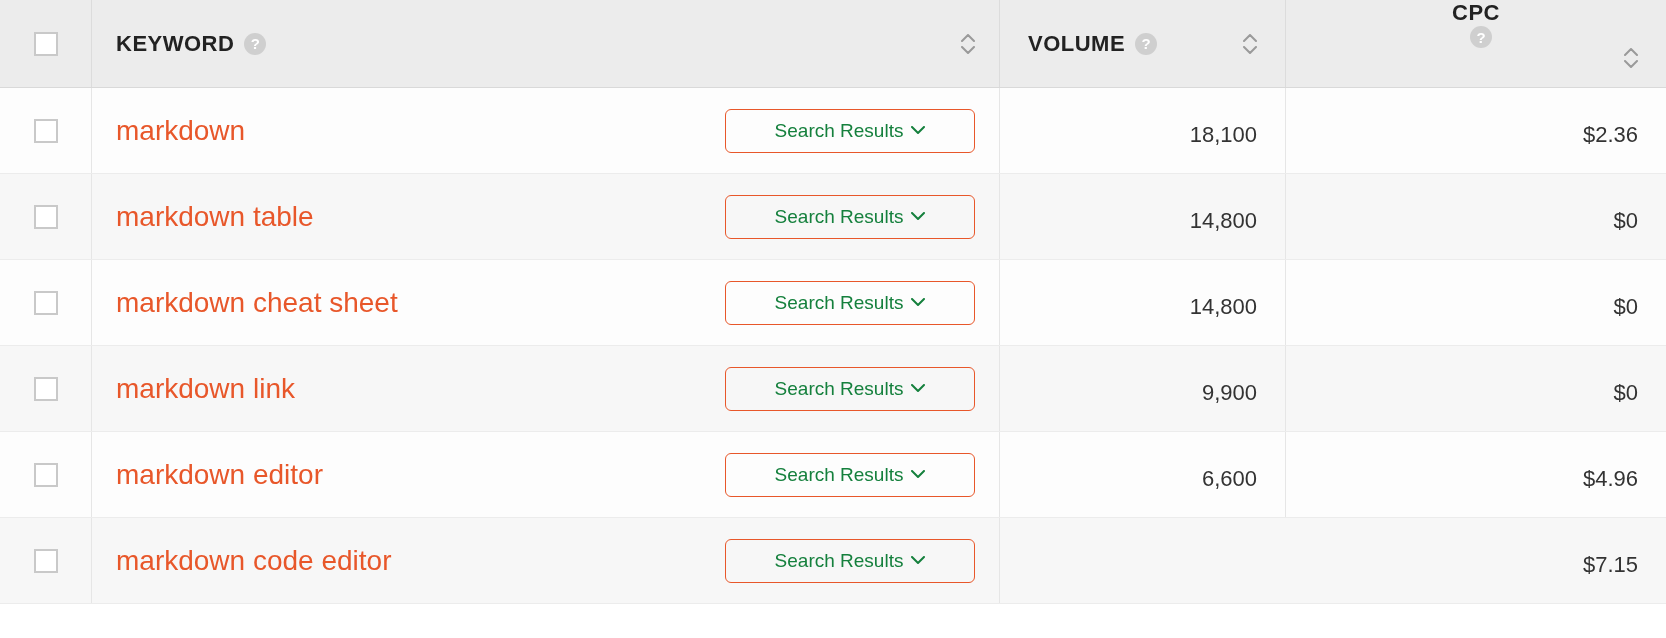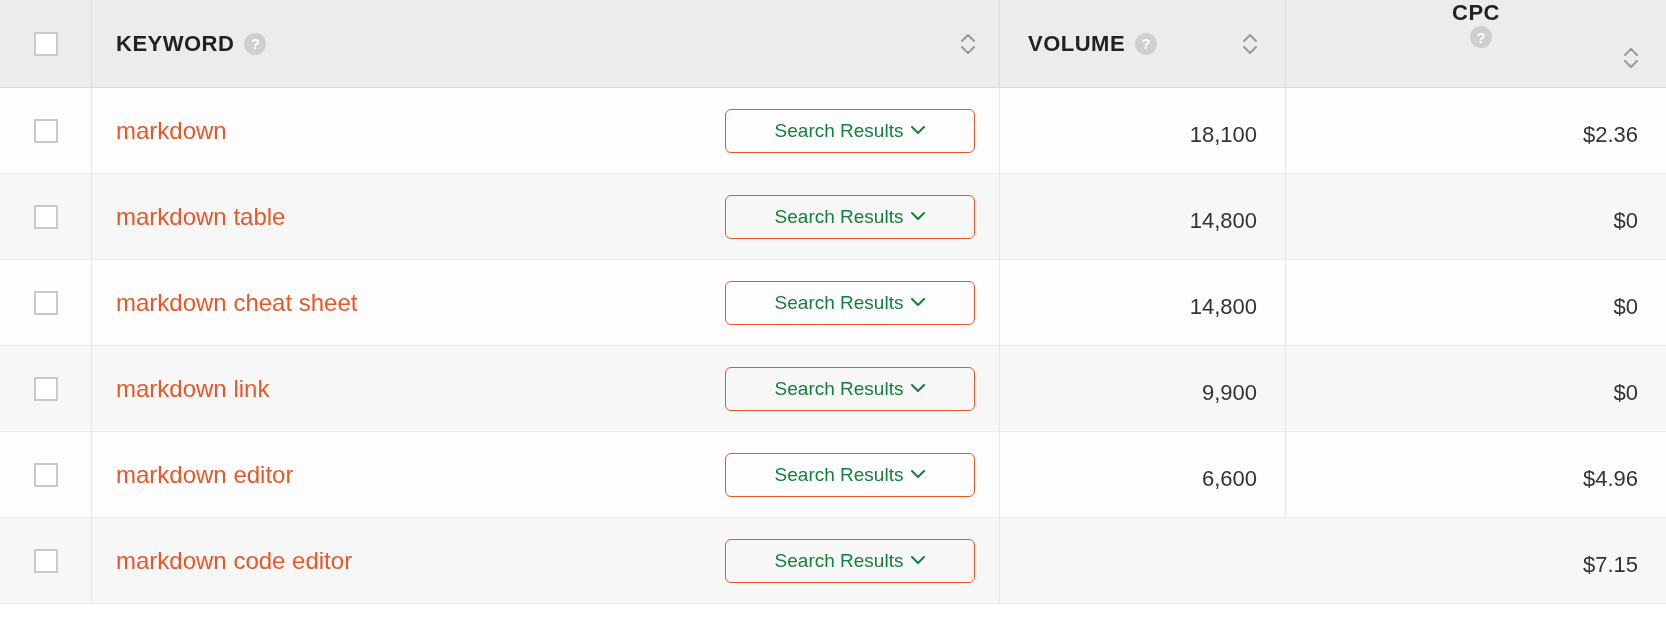--- a/index.html
+++ b/index.html
@@ -104,21 +104,21 @@
     flex-direction: column;
     align-items: center;
     gap: 4px;
     color: #9a9a9a;
     cursor: pointer;
   }
   .sort-arrows svg { display: block; }
 
   .kw-link {
     color: #e8572a;
-    font-size: 24px;
+    font-size: 28px;
     font-weight: 400;
     text-decoration: none;
     cursor: pointer;
   }
 
   .search-results-btn {
     margin-left: auto;
     display: inline-flex;
     align-items: center;
     justify-content: center;

